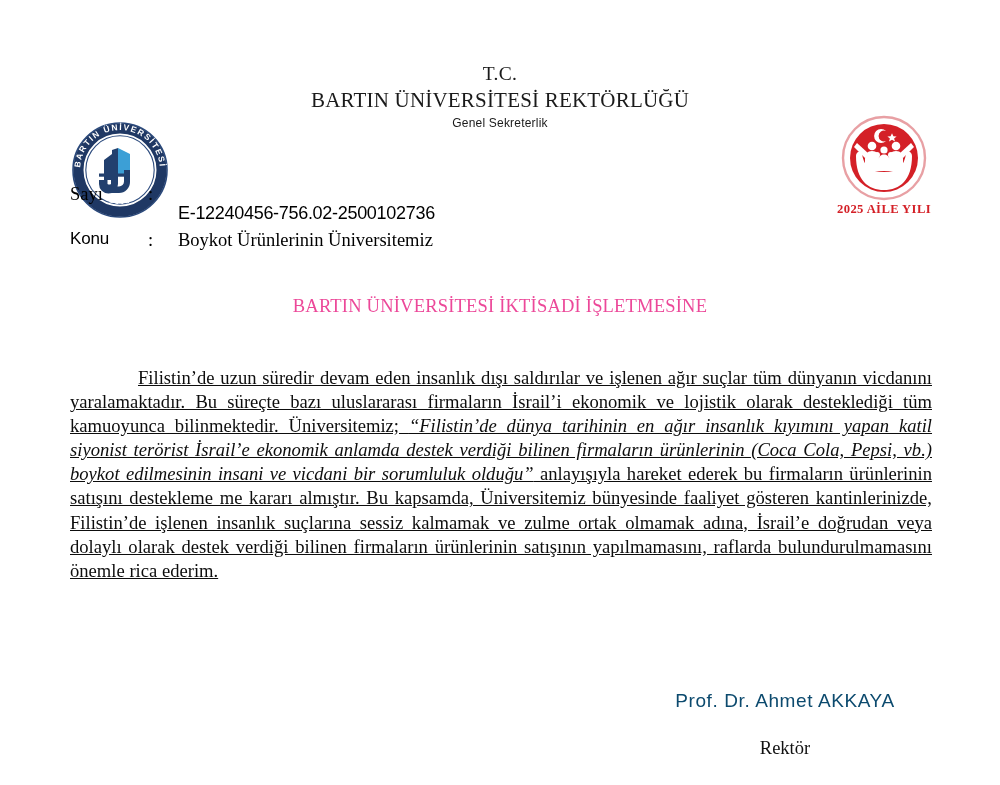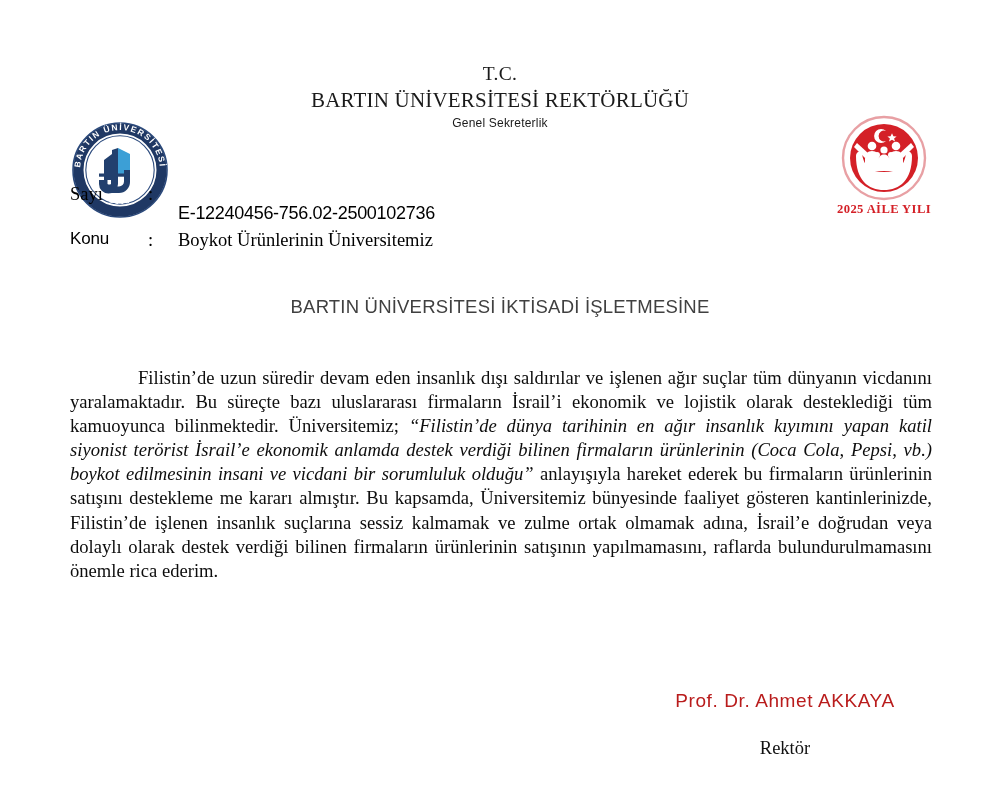--- a/index.html
+++ b/index.html
@@ -126,60 +126,61 @@
     line-height: 1.42;
   }
 
   
   .recipient {
     position: absolute;
     left: 0;
     top: 296px;
     width: 1000px;
     text-align: center;
-    font-family: Liberation Sans, sans-serif;
+    font-family: Liberation Serif, serif;
     font-size: 18.5px;
     letter-spacing: 0.2px;
-    color: #404040;
+    color: #ec4899;
   }
 
   
   .body-text {
     position: absolute;
     left: 70px;
     top: 366px;
     width: 862px;
     font-family: "Liberation Serif", serif;
     font-size: 18.6px;
     line-height: 24.1px;
     text-align: justify;
     text-justify: inter-word;
     color: #0d0d0d;
   }
   .body-text p {
     margin: 0;
     text-indent: 68px;
+    text-decoration: underline;
   }
   .quote {
     font-style: italic;
   }
 
   
   .signature {
     position: absolute;
     left: 600px;
     top: 688px;
     width: 370px;
     text-align: center;
   }
   .sig-name {
     font-family: "Liberation Sans", sans-serif;
     font-size: 19px;
     letter-spacing: 0.6px;
-    color: #b91c1c;
+    color: #0c4a6e;
     line-height: 1.4;
   }
   .sig-title {
     font-family: "Liberation Serif", serif;
     font-size: 18.5px;
     color: #111111;
     line-height: 1.5;
     margin-top: 20px;
   }
 </style>

